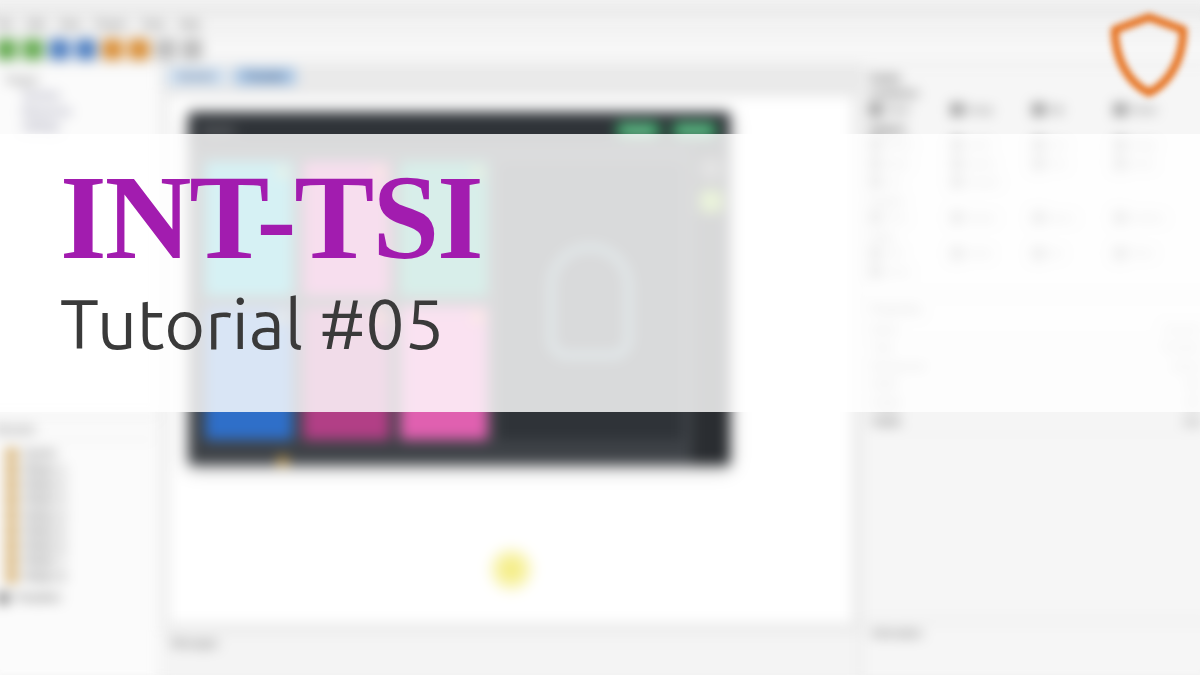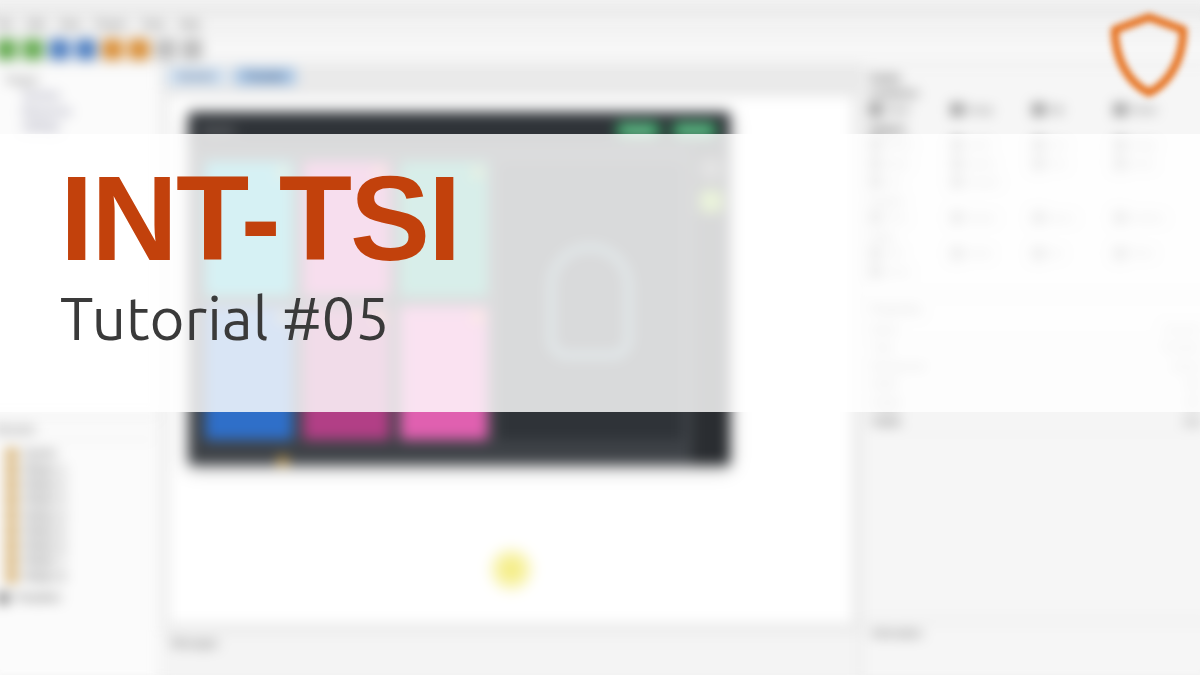--- a/index.html
+++ b/index.html
@@ -82,27 +82,27 @@
   left: 0; right: 0;
   top: 134px;
   height: 278px;
   background: rgba(255,255,255,0.82);
   padding: 24px 60px 18px 60px;
   z-index: 5;
 }
 .overlay-title {
   font-size: 120px;
   font-weight: 700;
-  color: #c2410c;
+  color: #a21caf;
   letter-spacing: -2px;
   line-height: 1;
-  font-family: Liberation Sans, sans-serif;
+  font-family: Liberation Serif, serif;
 }
 .overlay-sub {
-  font-size: 60px;
+  font-size: 70px;
   color: #3a3a3a;
   font-weight: 400;
   margin-top: 6px;
   font-family: "Segoe UI", "Ubuntu", Arial, sans-serif;
 }
 </style>
 </head>
 <body>
 
 <div class="bg-app">

